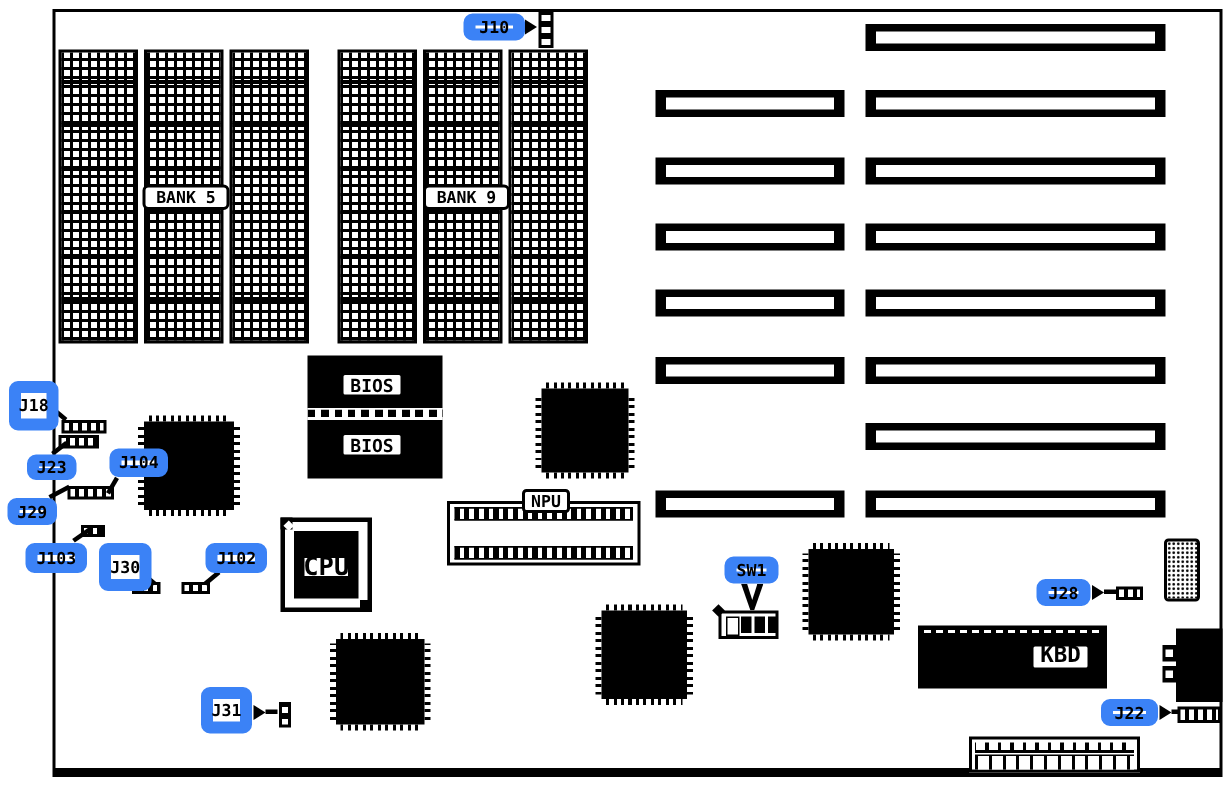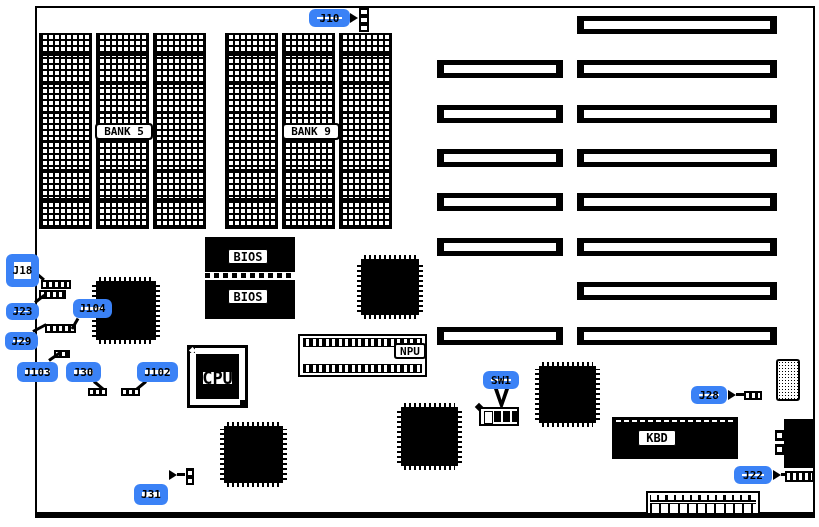--- a/index.html
+++ b/index.html
@@ -137,36 +137,36 @@
     <div style="position:absolute;right:-3px;bottom:-3px;width:8px;height:8px;background:#000;"></div>
   </div>
   <div class="lbl thin" style="left:201px;top:370px;width:33px;height:16px;font-size:17px;border-width:2px;">
       <span>CPU</span>
     </div>
 
   <div style="position:absolute;left:298px;top:334px;width:129px;height:43px;box-sizing:border-box;border:2px solid #000;background:#fff;">
     <div class="pinband" style="left:3px;right:3px;top:2px;height:9px;"></div>
     <div class="pinband" style="left:3px;right:3px;bottom:2px;height:9px;"></div>
   </div>
-  <div class="lbl" style="left:348px;top:343px;width:32px;height:16px;border-radius:3px;margin-left:46px;">
+  <div class="lbl" style="left:348px;top:326px;width:32px;height:16px;border-radius:3px;">
       <span>NPU</span>
     </div>
 
   <div class="callout" style="left:6px;top:254px;width:33px;height:33px;">
       <span>J18</span>
     </div>
   <div class="tail" style="left:34px;top:270px;width:13px;transform:rotate(40deg);"></div>
   <div class="jmp" style="left:41px;top:280px;width:30px;height:9px;">
       <div class="cells"></div>
     </div>
 
   <div class="jmp" style="left:39px;top:290px;width:27px;height:9px;">
       <div class="cells"></div>
     </div>
-  <div class="callout" style="left:6px;top:303px;width:33px;height:17px;">
+  <div class="callout" style="left:18px;top:303px;width:33px;height:17px;">
       <span>J23</span>
     </div>
   <div class="tail" style="left:35px;top:301px;width:12px;transform:rotate(-38deg);"></div>
 
   <div class="callout" style="left:73px;top:299px;width:39px;height:19px;">
       <span>J104</span>
     </div>
   <div class="tail" style="left:78px;top:317px;width:12px;transform:rotate(120deg);"></div>
   <div class="jmp" style="left:45px;top:324px;width:31px;height:9px;">
       <div class="cells"></div>
@@ -178,37 +178,37 @@
   <div class="tail" style="left:33px;top:330px;width:15px;transform:rotate(-28deg);"></div>
 
   <div class="jmp" style="left:54px;top:350px;width:16px;height:8px;">
       <div class="cells"></div>
     </div>
   <div class="callout" style="left:17px;top:362px;width:41px;height:20px;">
       <span>J103</span>
     </div>
   <div class="tail" style="left:49px;top:359px;width:13px;transform:rotate(-35deg);"></div>
 
-  <div class="callout" style="left:66px;top:362px;width:35px;height:20px;">
+  <div class="callout" style="left:66px;top:362px;width:35px;height:32px;">
       <span>J30</span>
     </div>
   <div class="tail" style="left:94px;top:380px;width:12px;transform:rotate(40deg);"></div>
   <div class="jmp" style="left:88px;top:388px;width:19px;height:8px;">
       <div class="cells"></div>
     </div>
 
   <div class="callout" style="left:137px;top:362px;width:41px;height:20px;text-align:right;">
       <span>J102</span>
     </div>
   <div class="tail" style="left:146px;top:380px;width:12px;transform:rotate(140deg);"></div>
   <div class="jmp" style="left:121px;top:388px;width:19px;height:8px;">
       <div class="cells"></div>
     </div>
 
-  <div class="callout" style="left:134px;top:484px;width:34px;height:21px;">
+  <div class="callout" style="left:134px;top:458px;width:34px;height:31px;">
       <span>J31</span>
     </div>
   <div class="arrowhead" style="left:169px;top:470px;"></div>
   <div class="lead" style="left:177px;top:473px;width:8px;"></div>
   <div class="jmp vert" style="left:186px;top:468px;width:8px;height:17px;">
       <div class="cells"></div>
     </div>
 
   <div class="callout" style="left:483px;top:371px;width:36px;height:18px;">
       <span>SW1</span>
@@ -233,21 +233,21 @@
       <div class="cells"></div>
     </div>
 
   <div style="position:absolute;left:776px;top:359px;width:24px;height:42px;box-sizing:border-box;border:2px solid #000;border-radius:3px;
        background-image:radial-gradient(#000 0.8px,transparent 0.9px);background-size:3px 3px;background-color:#fff;"></div>
 
   <div style="position:absolute;left:612px;top:417px;width:126px;height:42px;background:#000;">
     <div style="position:absolute;left:4px;right:4px;top:3px;height:2px;
          background:repeating-linear-gradient(90deg,#fff 0 5px,transparent 5px 8px);"></div>
   </div>
-  <div class="lbl thin" style="left:638px;top:430px;width:38px;height:16px;font-size:12px;align-items:flex-end;">
+  <div class="lbl thin" style="left:688px;top:430px;width:38px;height:16px;font-size:15px;align-items:flex-end;">
       <span>KBD</span>
     </div>
 
   <div style="position:absolute;left:784px;top:419px;width:31px;height:49px;background:#000;"></div>
   <div style="position:absolute;left:775px;top:430px;width:10px;height:11px;background:#000;">
     <div style="position:absolute;left:2px;top:3px;width:5px;height:5px;background:#fff;"></div>
   </div>
   <div style="position:absolute;left:775px;top:444px;width:10px;height:11px;background:#000;">
     <div style="position:absolute;left:2px;top:3px;width:5px;height:5px;background:#fff;"></div>
   </div>

